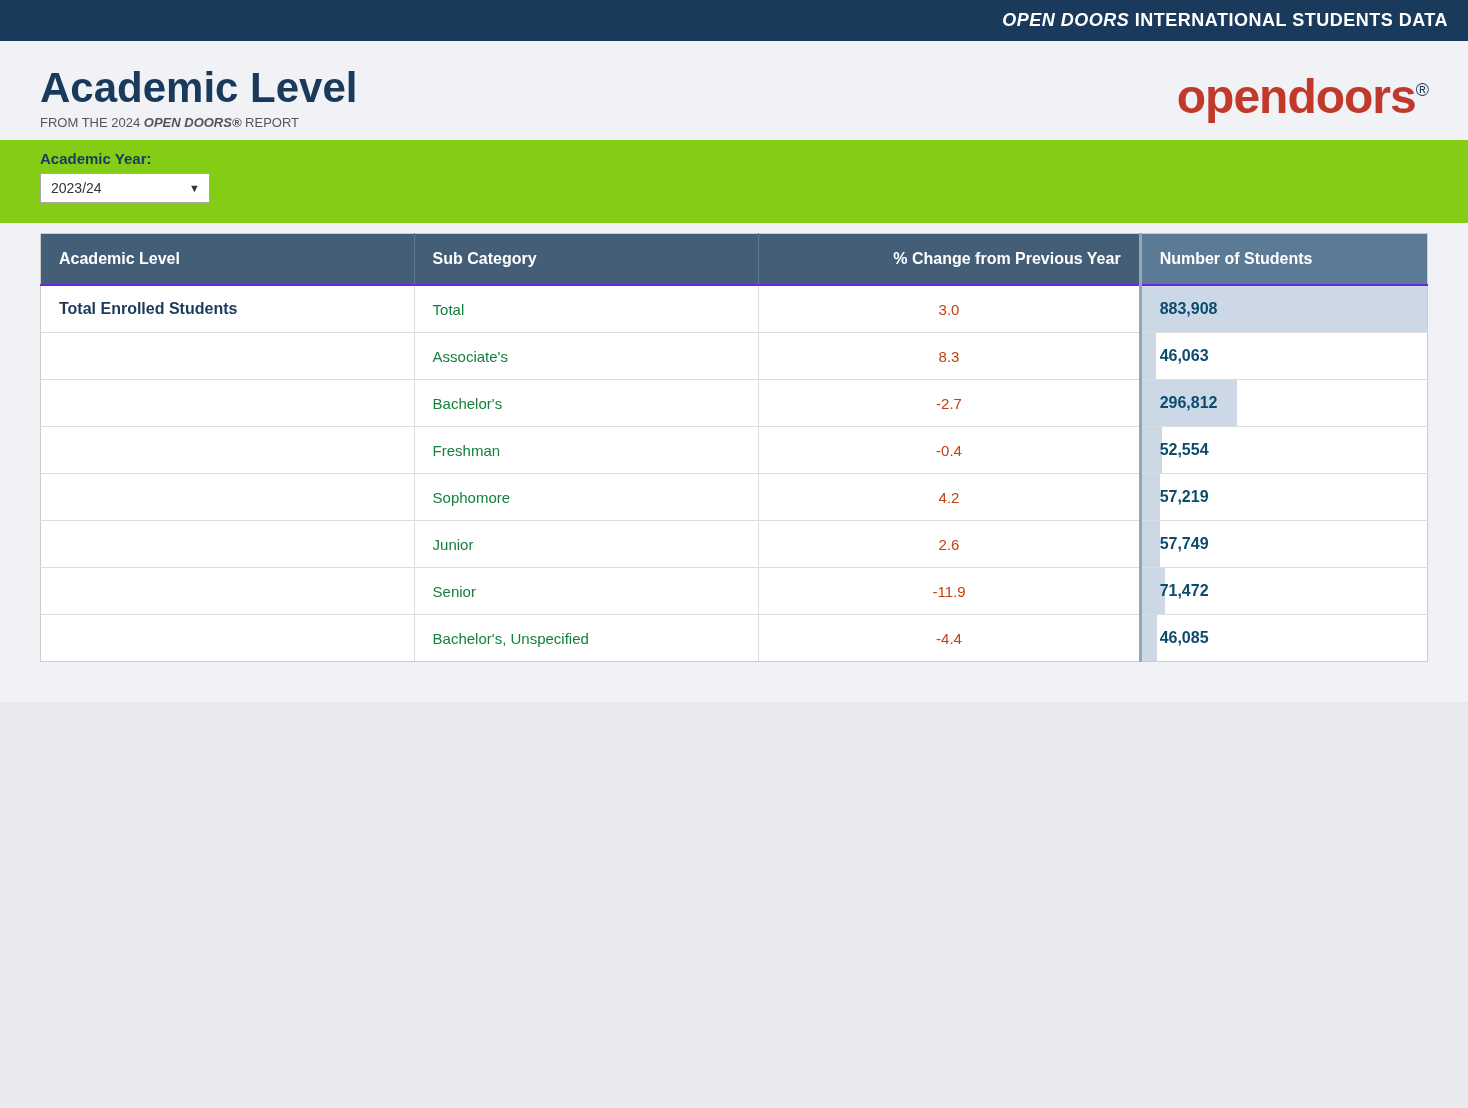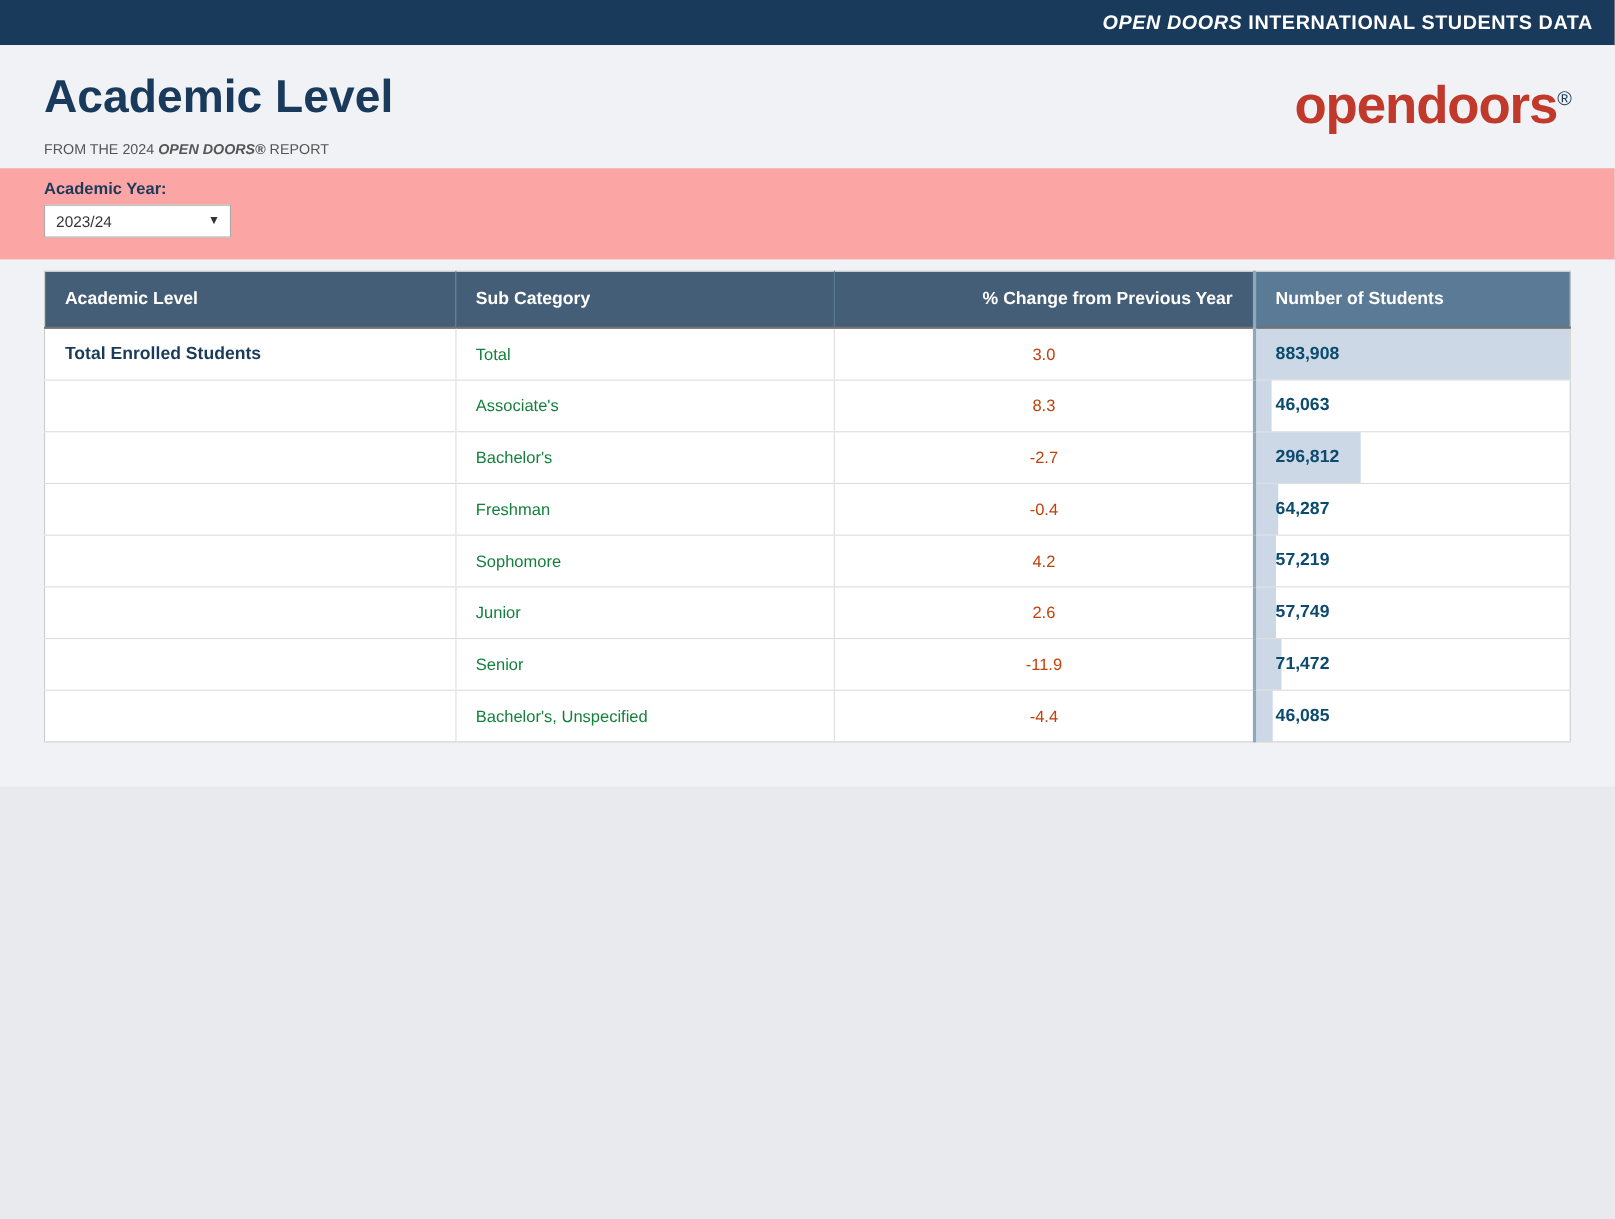--- a/index.html
+++ b/index.html
@@ -40,21 +40,21 @@
     .header-left {}
     .page-title {
       font-size: 42px;
       font-weight: bold;
       color: #1a3a5c;
       line-height: 1.1;
     }
     .page-subtitle {
       font-size: 13px;
       color: #555;
-      margin-top: 17px;
+      margin-top: 4px;
     }
     .page-subtitle em {
       font-style: italic;
       font-weight: bold;
     }
 
     
     .logo-area {
       display: flex;
       align-items: center;
@@ -66,21 +66,21 @@
       font-weight: 300;
       letter-spacing: -1px;
     }
     .logo-text span {
       color: #c0392b;
       font-weight: 700;
     }
 
     
     .filter-section {
-      background-color: #fca5a5;
+      background-color: #84cc16;
       padding: 10px 40px 20px 40px;
     }
     .filter-label {
       font-size: 15px;
       font-weight: bold;
       color: #1a3a5c;
       margin-bottom: 6px;
     }
     .year-select {
       background-color: white;
@@ -192,21 +192,21 @@
       z-index: 1;
       font-weight: bold;
       color: #0c4a6e;
     }
 
     
     tbody tr.row-total td.col-academic-level {
       font-size: 16px;
     }
     tbody tr.row-total td {
-      border-top: 2px solid #737373;
+      border-top: 2px solid #6d28d9;
       margin-top: 10px;
     }
 
     tbody tr.row-group-start td {
       border-top: 2px solid #aaa;
       padding-top: 16px;
     }
 
     tbody tr:last-child td {
       border-bottom: 1px solid #ccc;
@@ -267,21 +267,21 @@
         <tr>
           <td class="col-academic-level"></td>
           <td class="col-subcategory">Bachelor's</td>
           <td class="col-change">-2.7</td>
           <td class="col-students"><div class="bar-bg" style="width: 33.5795%;"></div><span class="students-value">296,812</span></td>
         </tr>
         <tr>
           <td class="col-academic-level"></td>
           <td class="col-subcategory">Freshman</td>
           <td class="col-change">-0.4</td>
-          <td class="col-students"><div class="bar-bg" style="width: 7.27304%;"></div><span class="students-value">64,287</span></td>
+          <td class="col-students"><div class="bar-bg" style="width: 7.27304%;"></div><span class="students-value">52,554</span></td>
         </tr>
         <tr>
           <td class="col-academic-level"></td>
           <td class="col-subcategory">Sophomore</td>
           <td class="col-change">4.2</td>
           <td class="col-students"><div class="bar-bg" style="width: 6.47341%;"></div><span class="students-value">57,219</span></td>
         </tr>
         <tr>
           <td class="col-academic-level"></td>
           <td class="col-subcategory">Junior</td>

